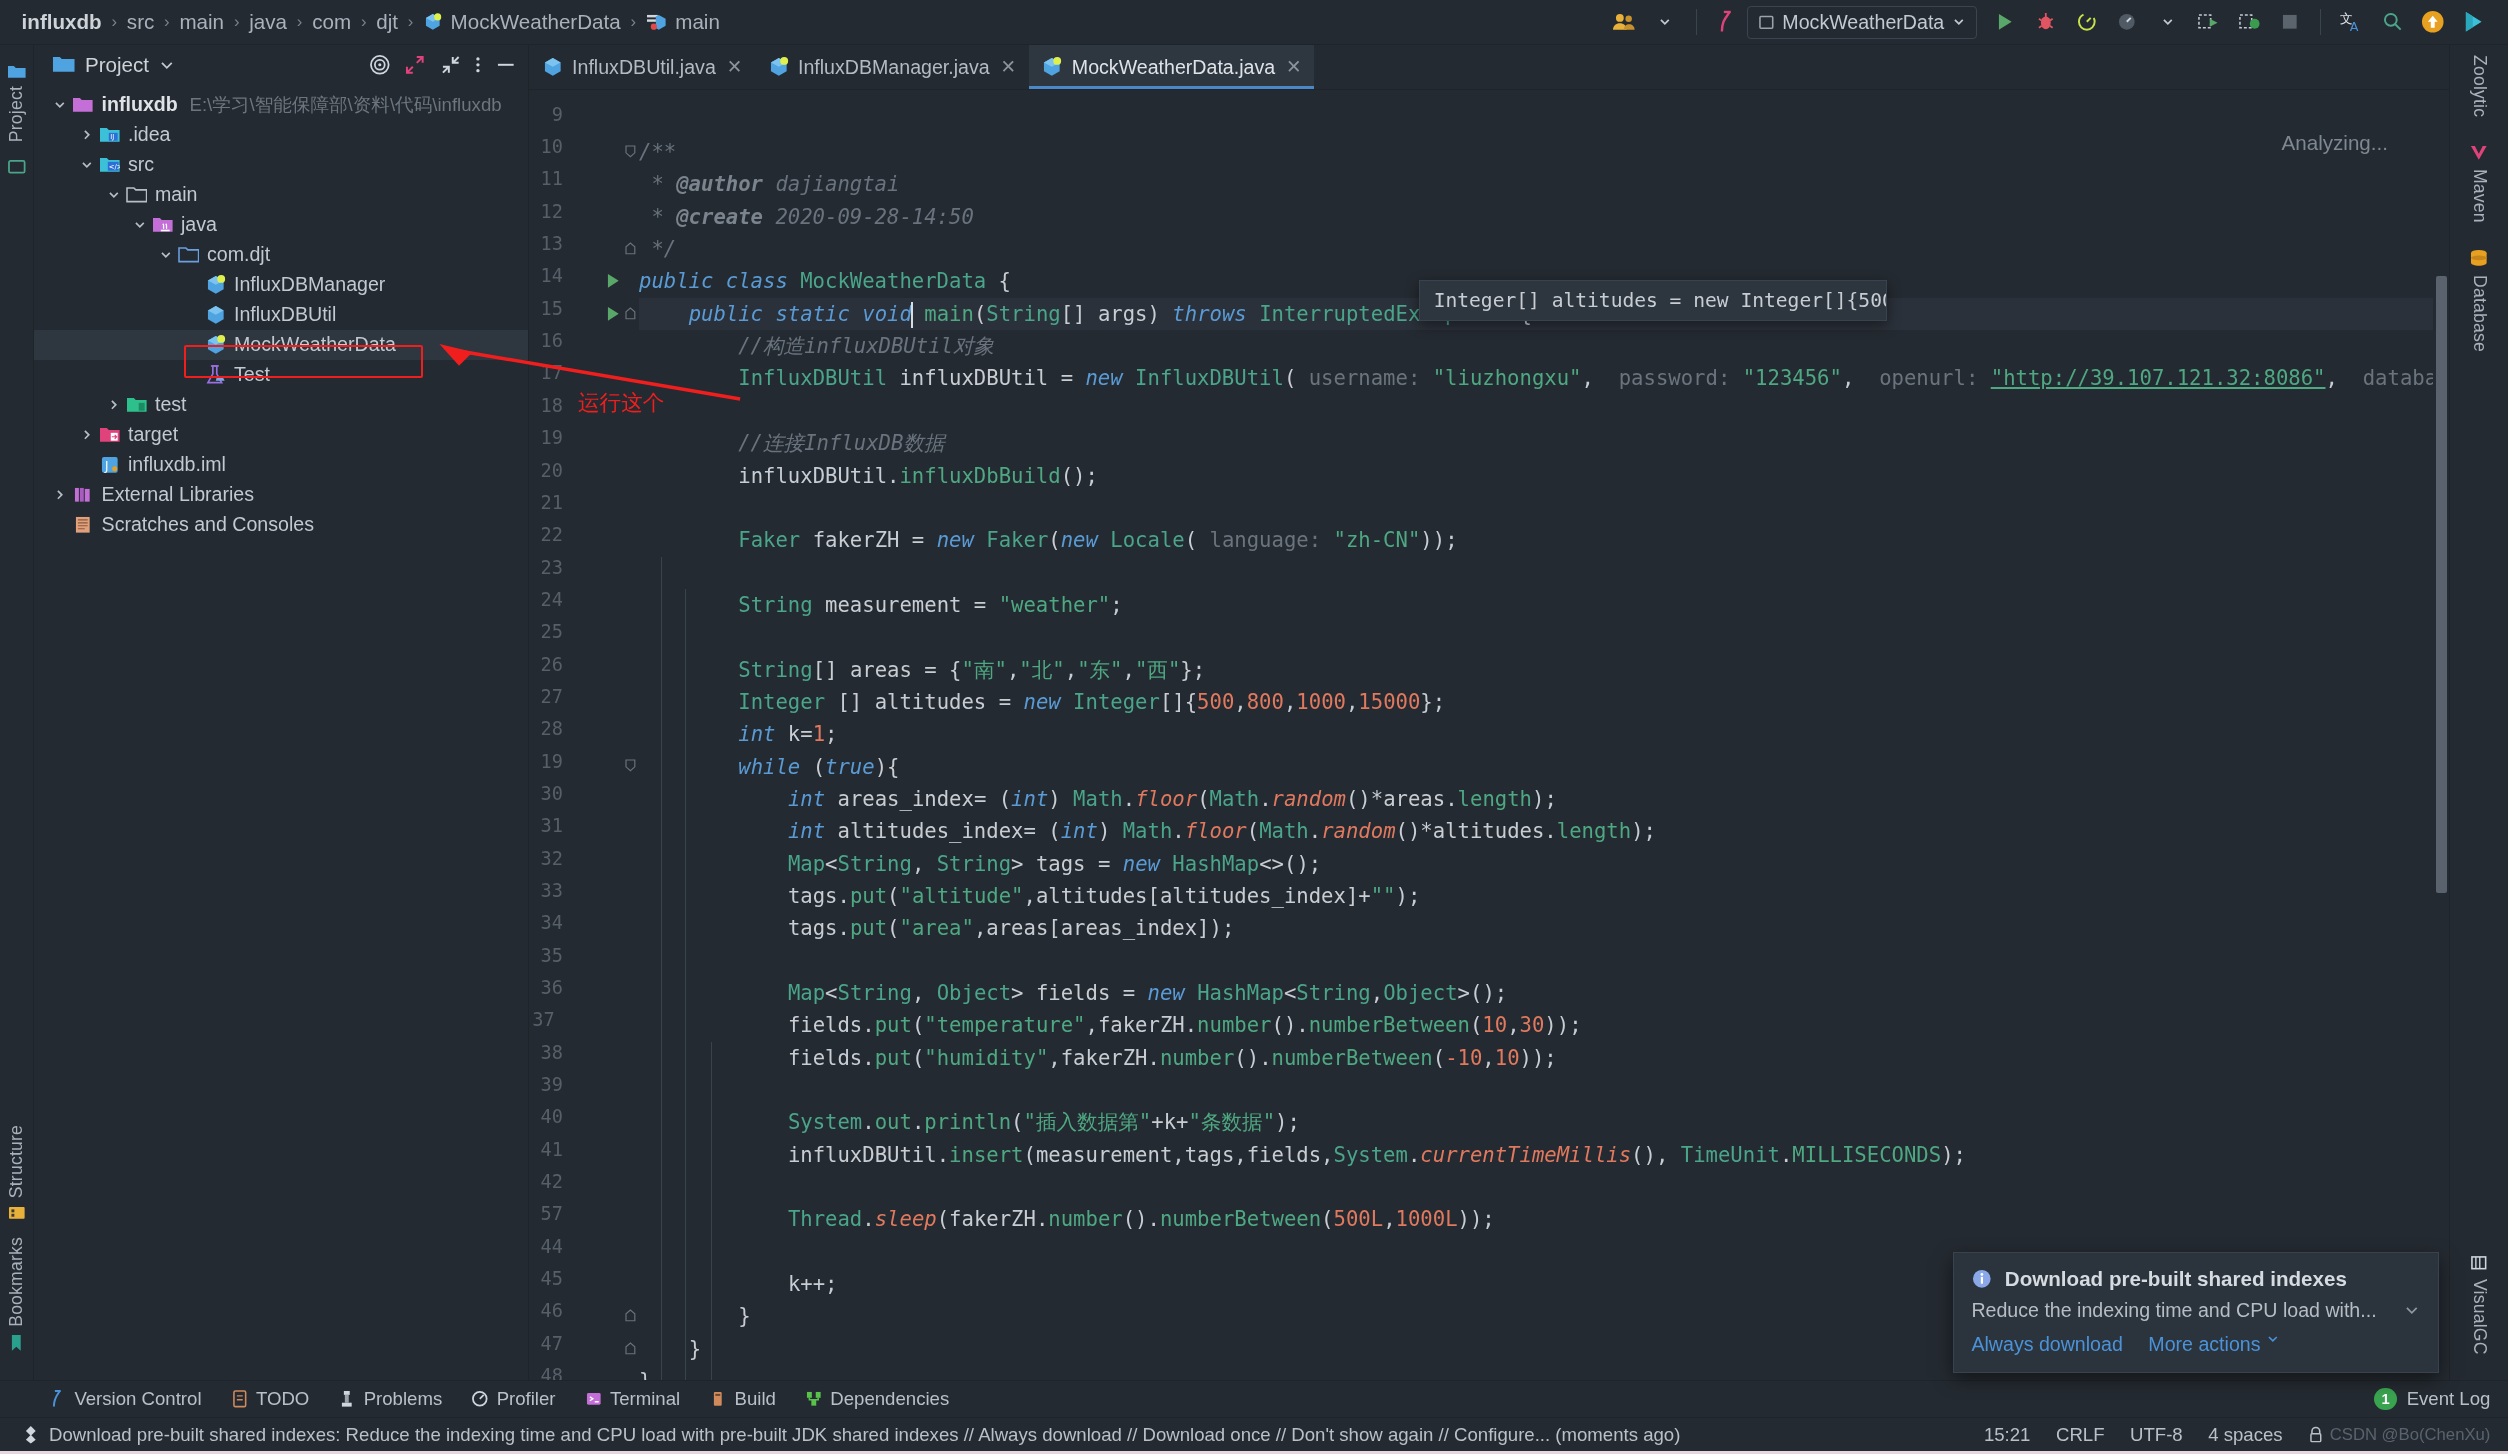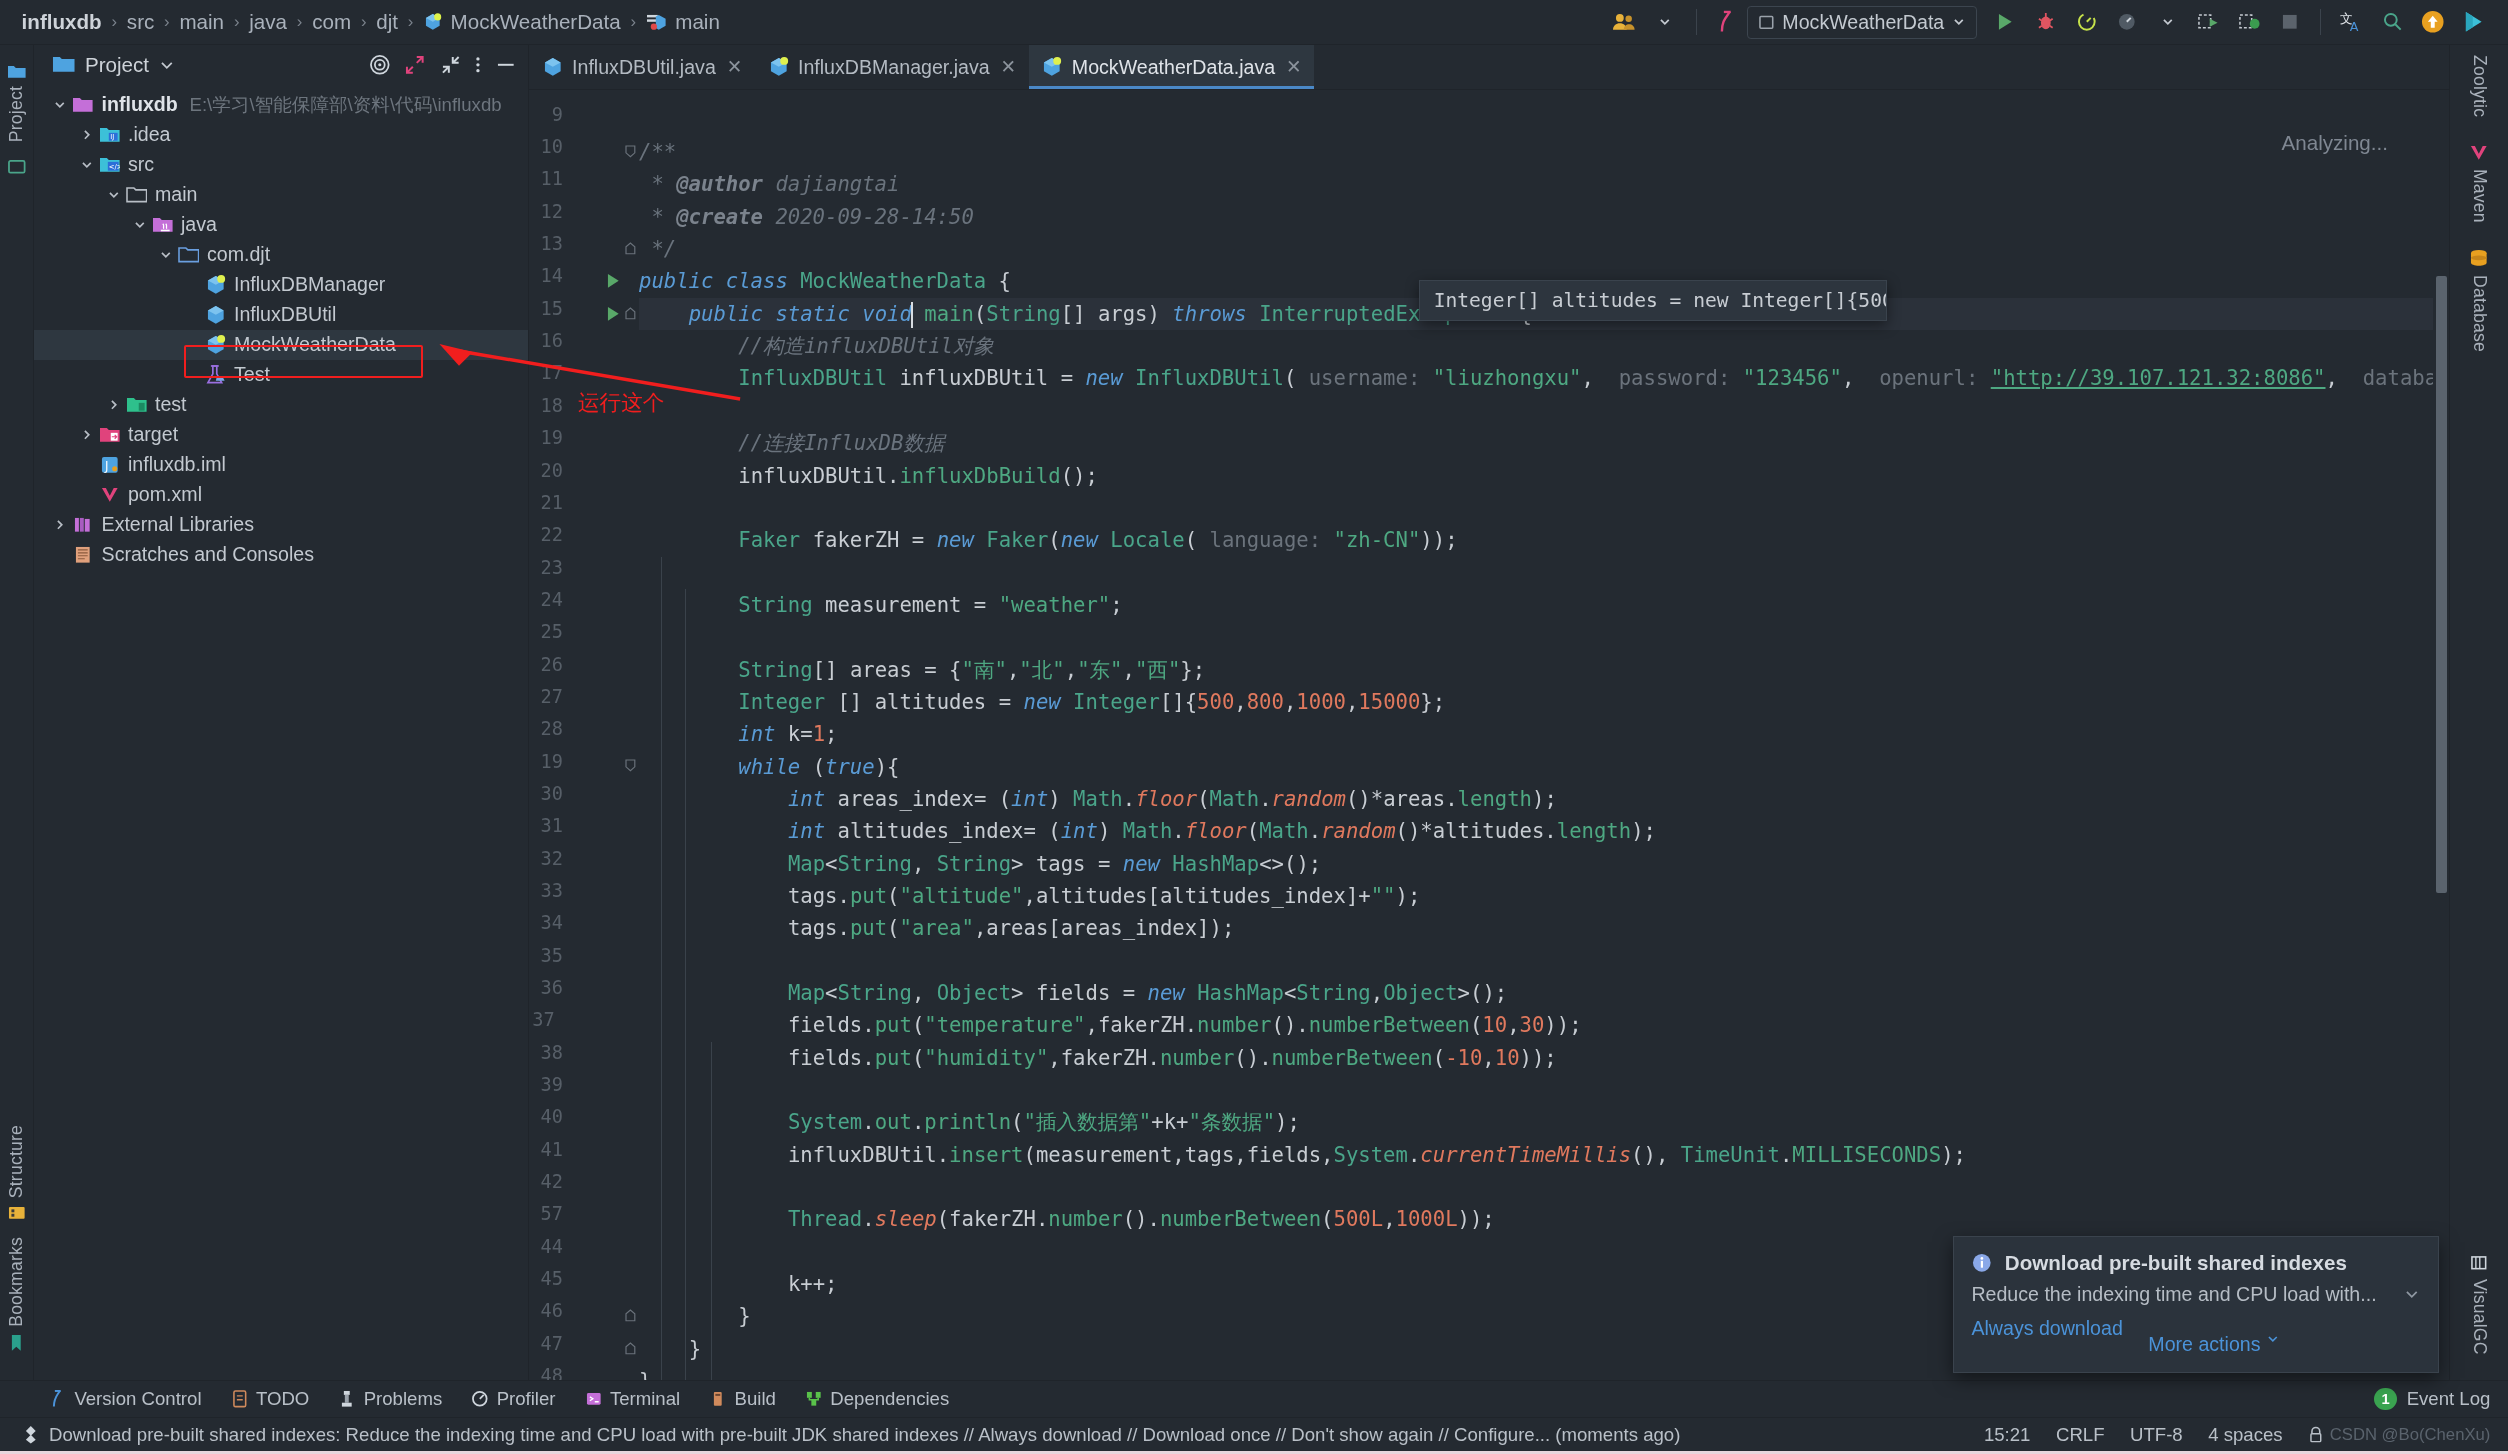--- a/index.html
+++ b/index.html
@@ -496,33 +496,20 @@
             </span>
             <span class="ic">
               <svg width="21.6" height="21.6" viewBox="0 0 22 22" style="font-size:20px">
                 <rect x="3" y="3" width="16" height="16" rx="2" fill="#4ea3e0"></rect>
                 <text x="6" y="16" font-size="12" fill="#fff" font-family="DejaVu Sans">J</text>
                 <circle cx="16" cy="15" r="2.6" fill="#e8a020"></circle>
               </svg>
             </span>
             <span class="nm">influxdb.iml</span>
           </div>
-          <div class="row" style="padding-left: 44px;">
-            <span class="arrow empty">
-              <svg width="13.7" height="13.7" viewBox="0 0 14 14">
-                <path d="M5 3l4 4-4 4" stroke="#b8bec6" stroke-width="1.7" fill="none"></path>
-              </svg>
-            </span>
-            <span class="ic">
-              <svg width="21.6" height="19.6" viewBox="0 0 22 20">
-                <path d="M3 3l8 14L19 3l-4 0-4 8-4-8z" fill="#e0437c"></path>
-              </svg>
-            </span>
-            <span class="nm">pom.xml</span>
-          </div>
           <div class="row" style="padding-left: 17.6px;">
             <span class="arrow">
               <svg width="13.7" height="13.7" viewBox="0 0 14 14">
                 <path d="M5 3l4 4-4 4" stroke="#b8bec6" stroke-width="1.7" fill="none"></path>
               </svg>
             </span>
             <span class="ic">
               <svg width="21.6" height="19.6" viewBox="0 0 22 20">
                 <rect x="3" y="3" width="4" height="14" fill="#c46fd8"></rect>
                 <rect x="8" y="3" width="4" height="14" fill="#a85cc0"></rect>
@@ -818,21 +805,21 @@
     <div class="bd">
       <span>Reduce the indexing time and CPU load with...</span>
       <span class="chev">
         <svg width="17.6" height="13.7" viewBox="0 0 18 14">
             <path d="M4 5l5 5 5-5" stroke="#8f98a2" stroke-width="1.8" fill="none"></path>
           </svg>
       </span>
     </div>
     <div class="ba">
       <span>Always download</span>
-      <span style="display:flex;gap:5.9px;margin-top:16px;">
+      <span style="display:flex;gap:5.9px;">
         <span>More actions</span>
         <svg width="13.7" height="11.8" viewBox="0 0 14 12">
             <path d="M3 4l4 4 4-4" stroke="#4b93d9" stroke-width="1.6" fill="none"></path>
           </svg>
       </span>
     </div>
   </div>
 
   <div class="redbox" style="left:184px;top:345px;width:235px;height:29px;"></div>
   <svg class="redbox" style="left:412px;top:338px;width:333px;height:69px;border:none;" viewBox="0 0 340 70">

